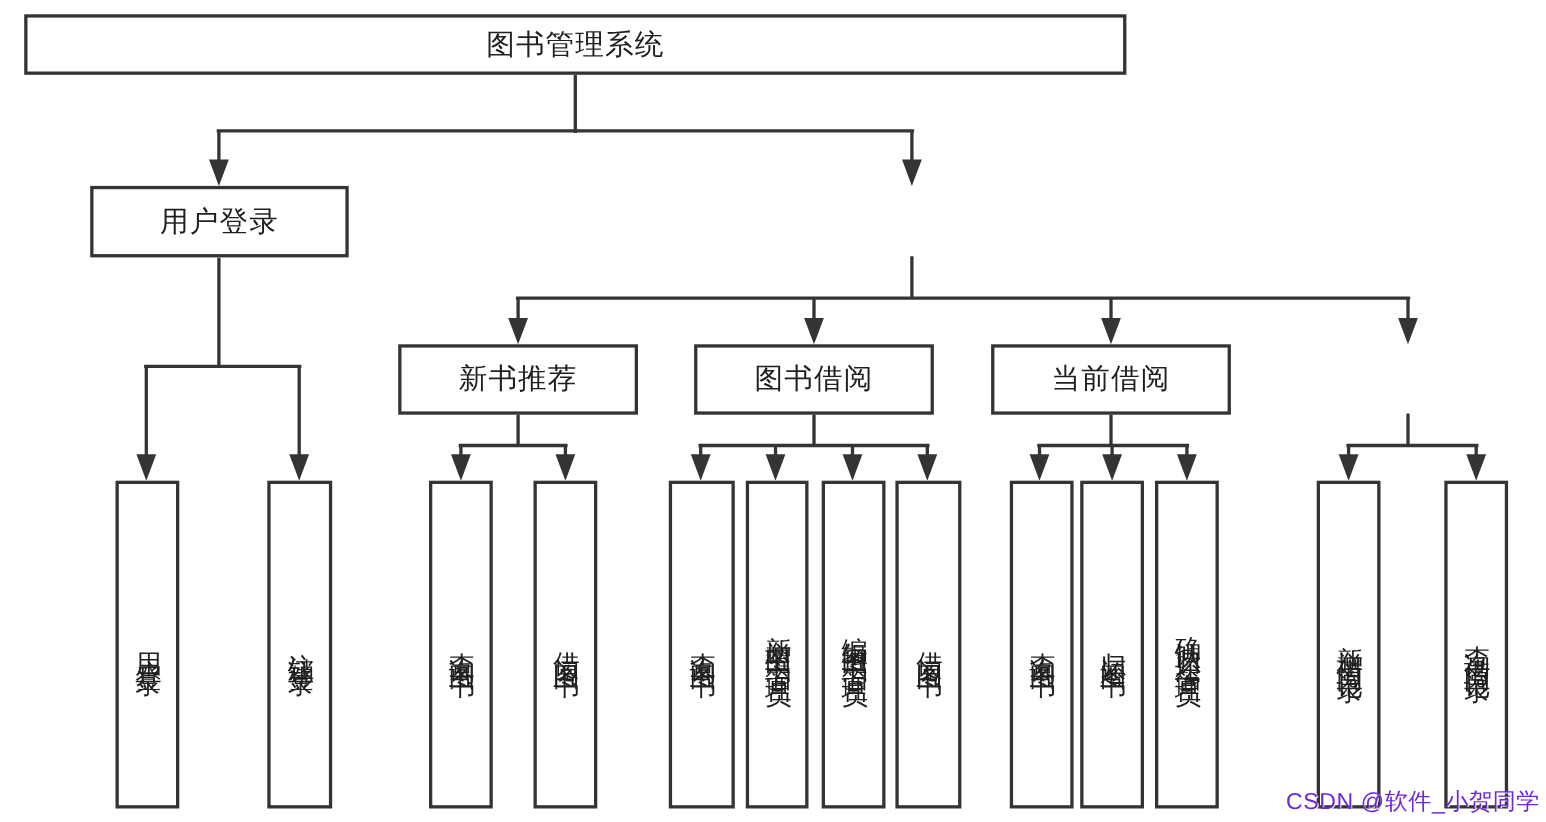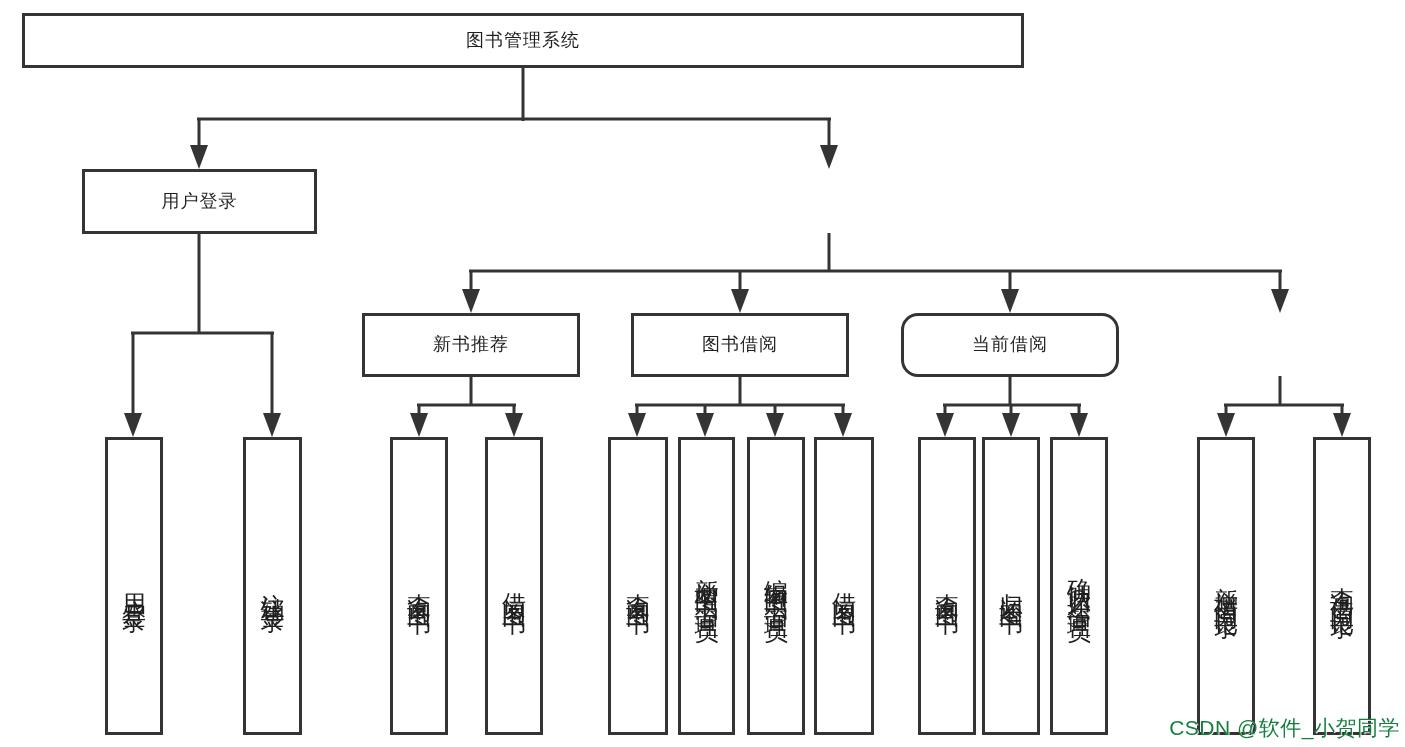--- a/index.html
+++ b/index.html
@@ -8,28 +8,28 @@
     background:#ffffff; overflow:hidden;
     font-family:"Liberation Sans","DejaVu Sans",sans-serif;
   }
   .connectors { position:absolute; left:0; top:0; width:1405px; height:747px; }
   .box {
     position:absolute; box-sizing:border-box;
     border:3px solid #343434; background:#ffffff;
     display:flex; align-items:center; justify-content:center;
     color:#1f1f1f; text-align:center;
   }
-  .hbox { font-size:18px; letter-spacing:1px; line-height:1.2; }
+  .hbox { font-size:26px; letter-spacing:1px; line-height:1.2; }
   .vbox {
     font-size:24px; letter-spacing:6px; line-height:1;
     writing-mode:vertical-rl; text-orientation:mixed;
   }
   .watermark {
     position:absolute; right:5px; bottom:5px;
-    font-size:21px; letter-spacing:0.5px; color:#15803d;
+    font-size:21px; letter-spacing:0.5px; color:#6d28d9;
     text-shadow:1px 1px 0 rgba(255,255,255,0.85);
     white-space:nowrap; pointer-events:none;
   }
 </style>
 </head>
 <body>
 
 <div class="stage">
 
   <svg class="connectors" viewBox="0 0 1405 747" xmlns="http://www.w3.org/2000/svg">
@@ -81,21 +81,21 @@
       <polygon stroke="none" points="1333,413 1351,413 1342,437"></polygon>
     </g>
   </svg>
 
   <div class="box hbox" style="left:22px; top:13px; width:1002px; height:55px;">图书管理系统</div>
 
   <div class="box hbox" style="left:82px; top:169px; width:235px; height:65px;">用户登录</div>
 
   <div class="box hbox" style="left:631px; top:313px; width:218px; height:64px;">图书借阅</div>
   <div class="box hbox" style="left:362px; top:313px; width:218px; height:64px;">新书推荐</div>
-  <div class="box hbox" style="left:901px; top:313px; width:218px; height:64px;border-radius:17px;">当前借阅</div>
+  <div class="box hbox" style="left:901px; top:313px; width:218px; height:64px;">当前借阅</div>
 
   <div class="box vbox" style="left:105px; top:437px; width:58px; height:298px;">用户登录</div>
   <div class="box vbox" style="left:243px; top:437px; width:59px; height:298px;">注销登录</div>
 
   <div class="box vbox" style="left:390px; top:437px; width:58px; height:298px;">查询图书</div>
   <div class="box vbox" style="left:485px; top:437px; width:58px; height:298px;">借阅图书</div>
 
   <div class="box vbox" style="left:608px; top:437px; width:60px; height:298px;">查询图书</div>
   <div class="box vbox" style="left:678px; top:437px; width:57px; height:298px;">新增图书（管理员）</div>
   <div class="box vbox" style="left:747px; top:437px; width:58px; height:298px;">编辑图书（管理员）</div>

